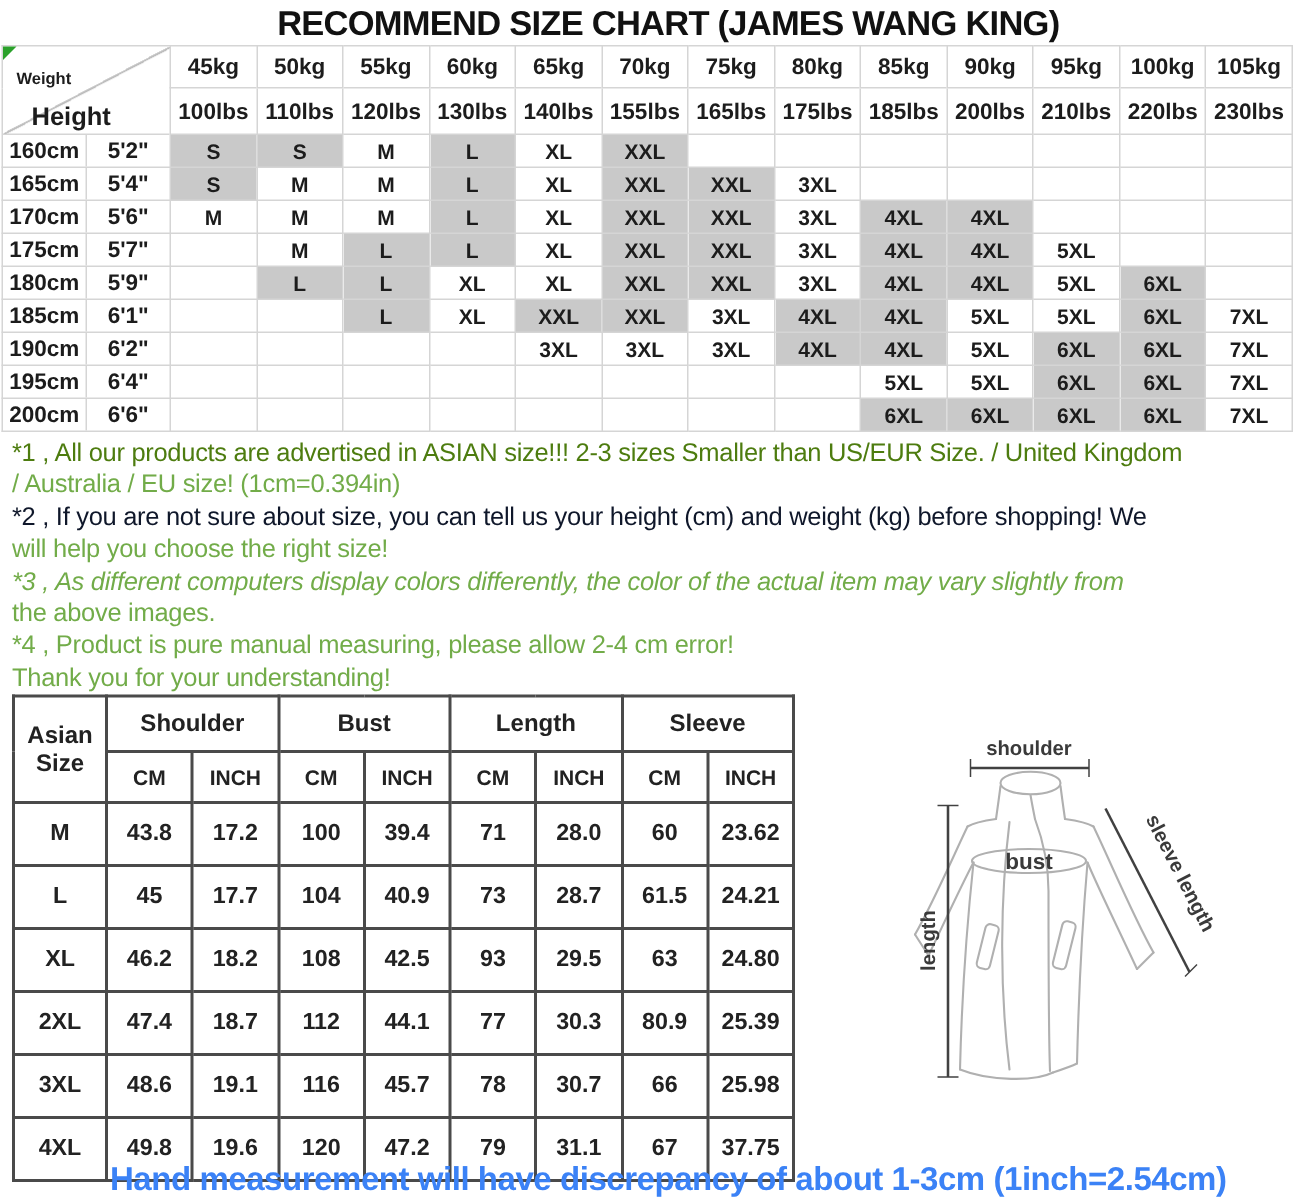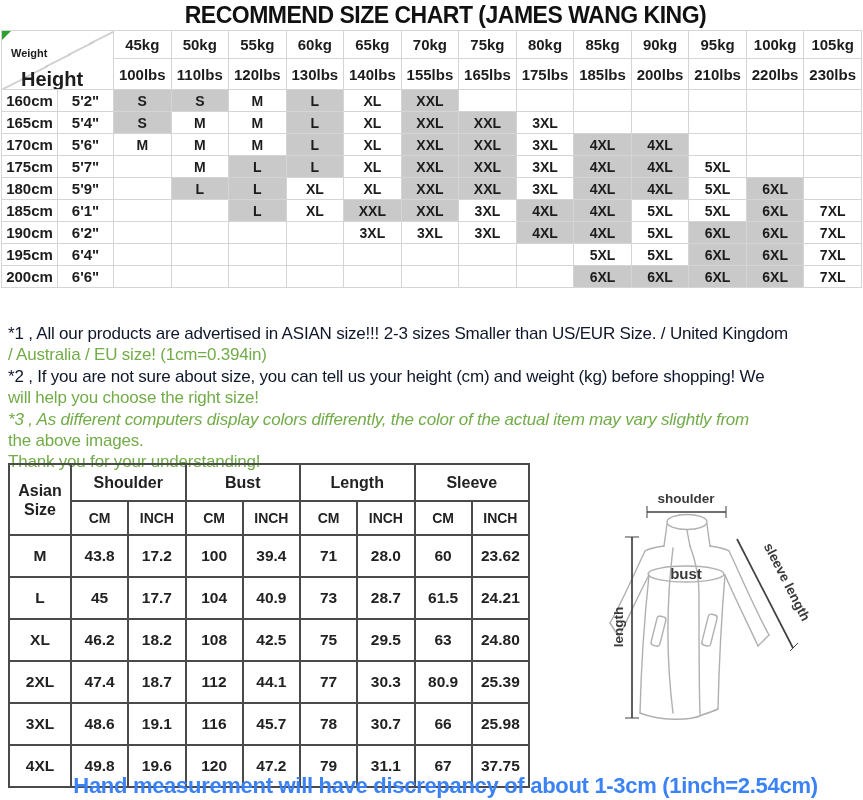--- a/index.html
+++ b/index.html
@@ -19,21 +19,21 @@
   #row-kg th  { height:27px; font-size:15px; border-bottom:1px dotted #b5b5b5; }
   #row-lbs th { height:30px; font-size:15px; }
   #size-tbody td { height:21px; font-size:14px; }
   #size-tbody td.cmcol { font-size:15px; border-right:1px dotted #b5b5b5; }
   #size-tbody td.ftcol { font-size:15px; }
   
   #corner-cell { position:relative; border-bottom:1px solid #d5d5d5;
     background:linear-gradient(to bottom right, transparent calc(50% - 0.7px),
       #bdbdbd calc(50% - 0.7px), #bdbdbd calc(50% + 0.7px), transparent calc(50% + 0.7px)); }
   .corner-weight { position:absolute; left:9px;  top:16px; font-size:11px; }
-  .corner-height { position:absolute; left:19px; top:37px; font-size:20px; }
+  .corner-height { position:absolute; left:19px; top:37px; font-size:17px; }
   #sheet-corner-triangle { position:absolute; top:31px; left:2px; width:0; height:0;
     border-top:9px solid #2ba12b; border-right:9px solid transparent; z-index:3; }
 
   
   #notes { position:absolute; top:291px; left:8px; width:850px; }
   .note-line { font-size:17px; line-height:21.4px; white-space:nowrap; letter-spacing:-0.2px; }
 
   
   #m-table { position:absolute; top:463px; left:8px; width:522px;
              border-collapse:collapse; table-layout:fixed; }
@@ -255,26 +255,27 @@
           <td style="background: rgb(201, 201, 201);">6XL</td>
           <td style="background: rgb(201, 201, 201);">6XL</td>
           <td style="background: rgb(201, 201, 201);">6XL</td>
           <td style="background: rgb(201, 201, 201);">6XL</td>
           <td>7XL</td>
         </tr>
       </tbody>
   </table>
 
   <div id="notes">
-      <div class="note-line" style="color: #0f172a; margin-top: 32px;">*1 , All our products are advertised in ASIAN size!!! 2-3 sizes Smaller than US/EUR Size. / United Kingdom</div>
+      <div class="note-line" style="color: #4d7c0f;">*1 , All our products are advertised in ASIAN size!!! 2-3 sizes Smaller than US/EUR Size. / United Kingdom</div>
       <div class="note-line" style="color: rgb(114, 172, 73);">/ Australia / EU size! (1cm=0.394in)</div>
       <div class="note-line" style="color: #0f172a;">*2 , If you are not sure about size, you can tell us your height (cm) and weight (kg) before shopping! We</div>
       <div class="note-line" style="color: rgb(114, 172, 73);">will help you choose the right size!</div>
       <div class="note-line" style="color: rgb(114, 172, 73); font-style: italic;">*3 , As different computers display colors differently, the color of the actual item may vary slightly from</div>
       <div class="note-line" style="color: rgb(114, 172, 73);">the above images.</div>
+      <div class="note-line" style="color: rgb(114, 172, 73);">*4 , Product is pure manual measuring, please allow 2-4 cm error!</div>
       <div class="note-line" style="color: rgb(114, 172, 73);">Thank you for your understanding!</div>
     </div>
 
   <table id="m-table">
     <colgroup>
       <col class="c-size">
       <col span="8" class="c-val">
     </colgroup>
     <thead>
       <tr id="m-row-groups">
@@ -320,21 +321,21 @@
           <td>28.7</td>
           <td>61.5</td>
           <td>24.21</td>
         </tr>
         <tr>
           <td>XL</td>
           <td>46.2</td>
           <td>18.2</td>
           <td>108</td>
           <td>42.5</td>
-          <td>75</td>
+          <td>93</td>
           <td>29.5</td>
           <td>63</td>
           <td>24.80</td>
         </tr>
         <tr>
           <td>2XL</td>
           <td>47.4</td>
           <td>18.7</td>
           <td>112</td>
           <td>44.1</td>

